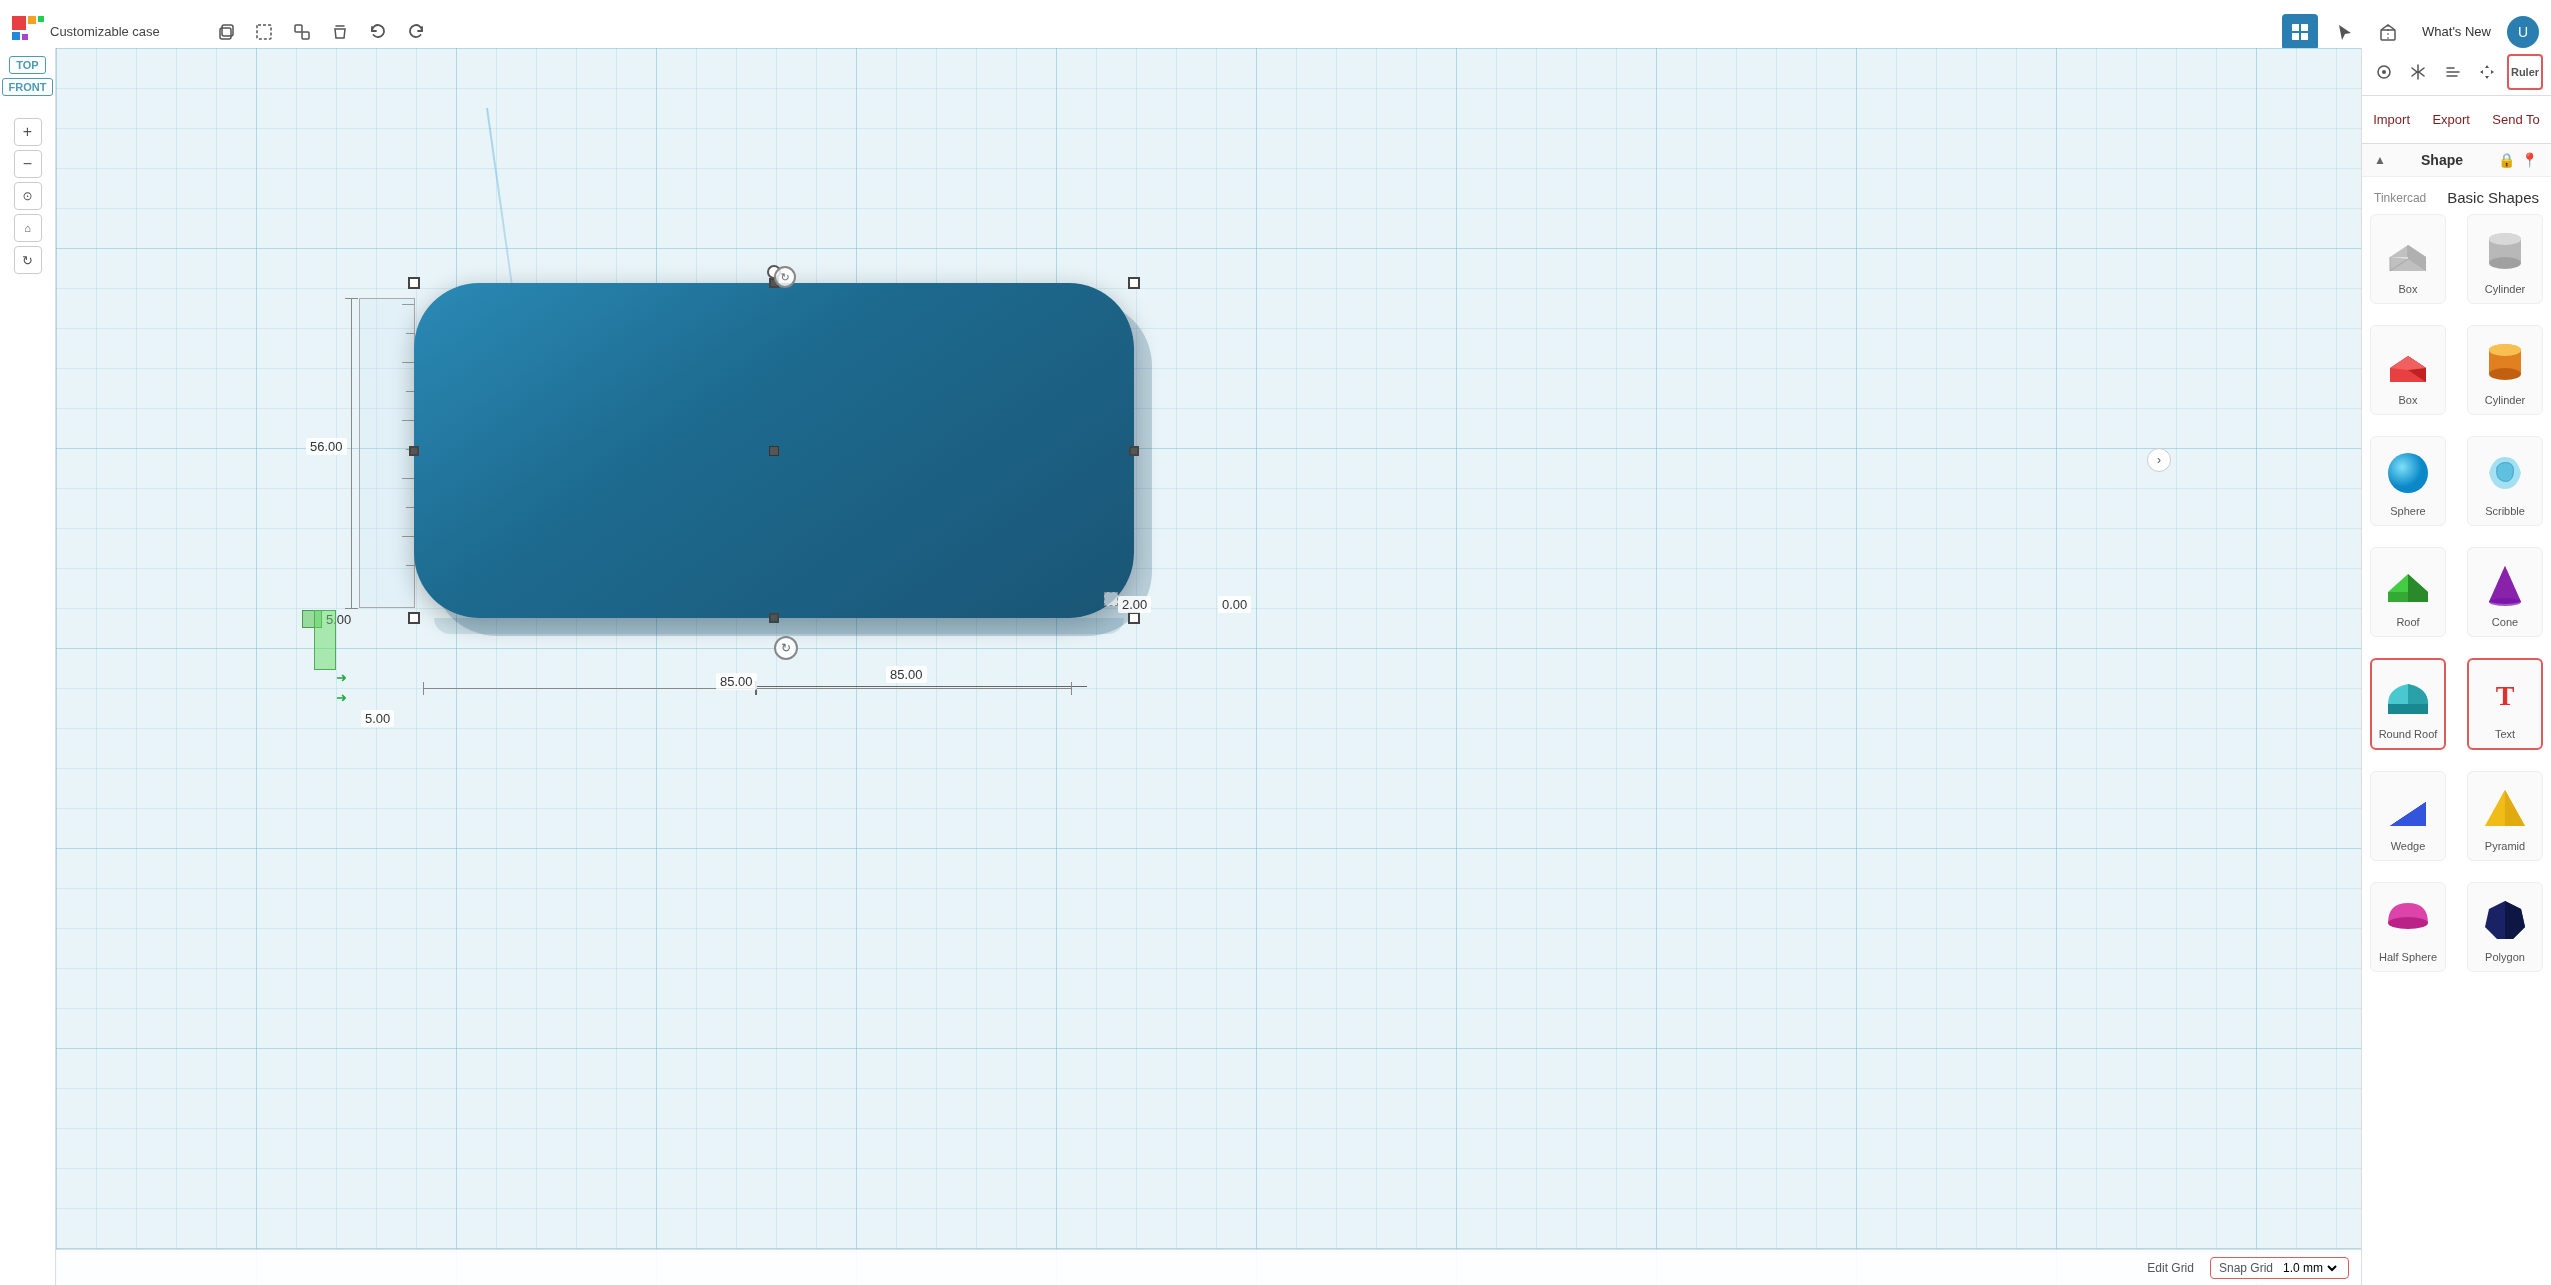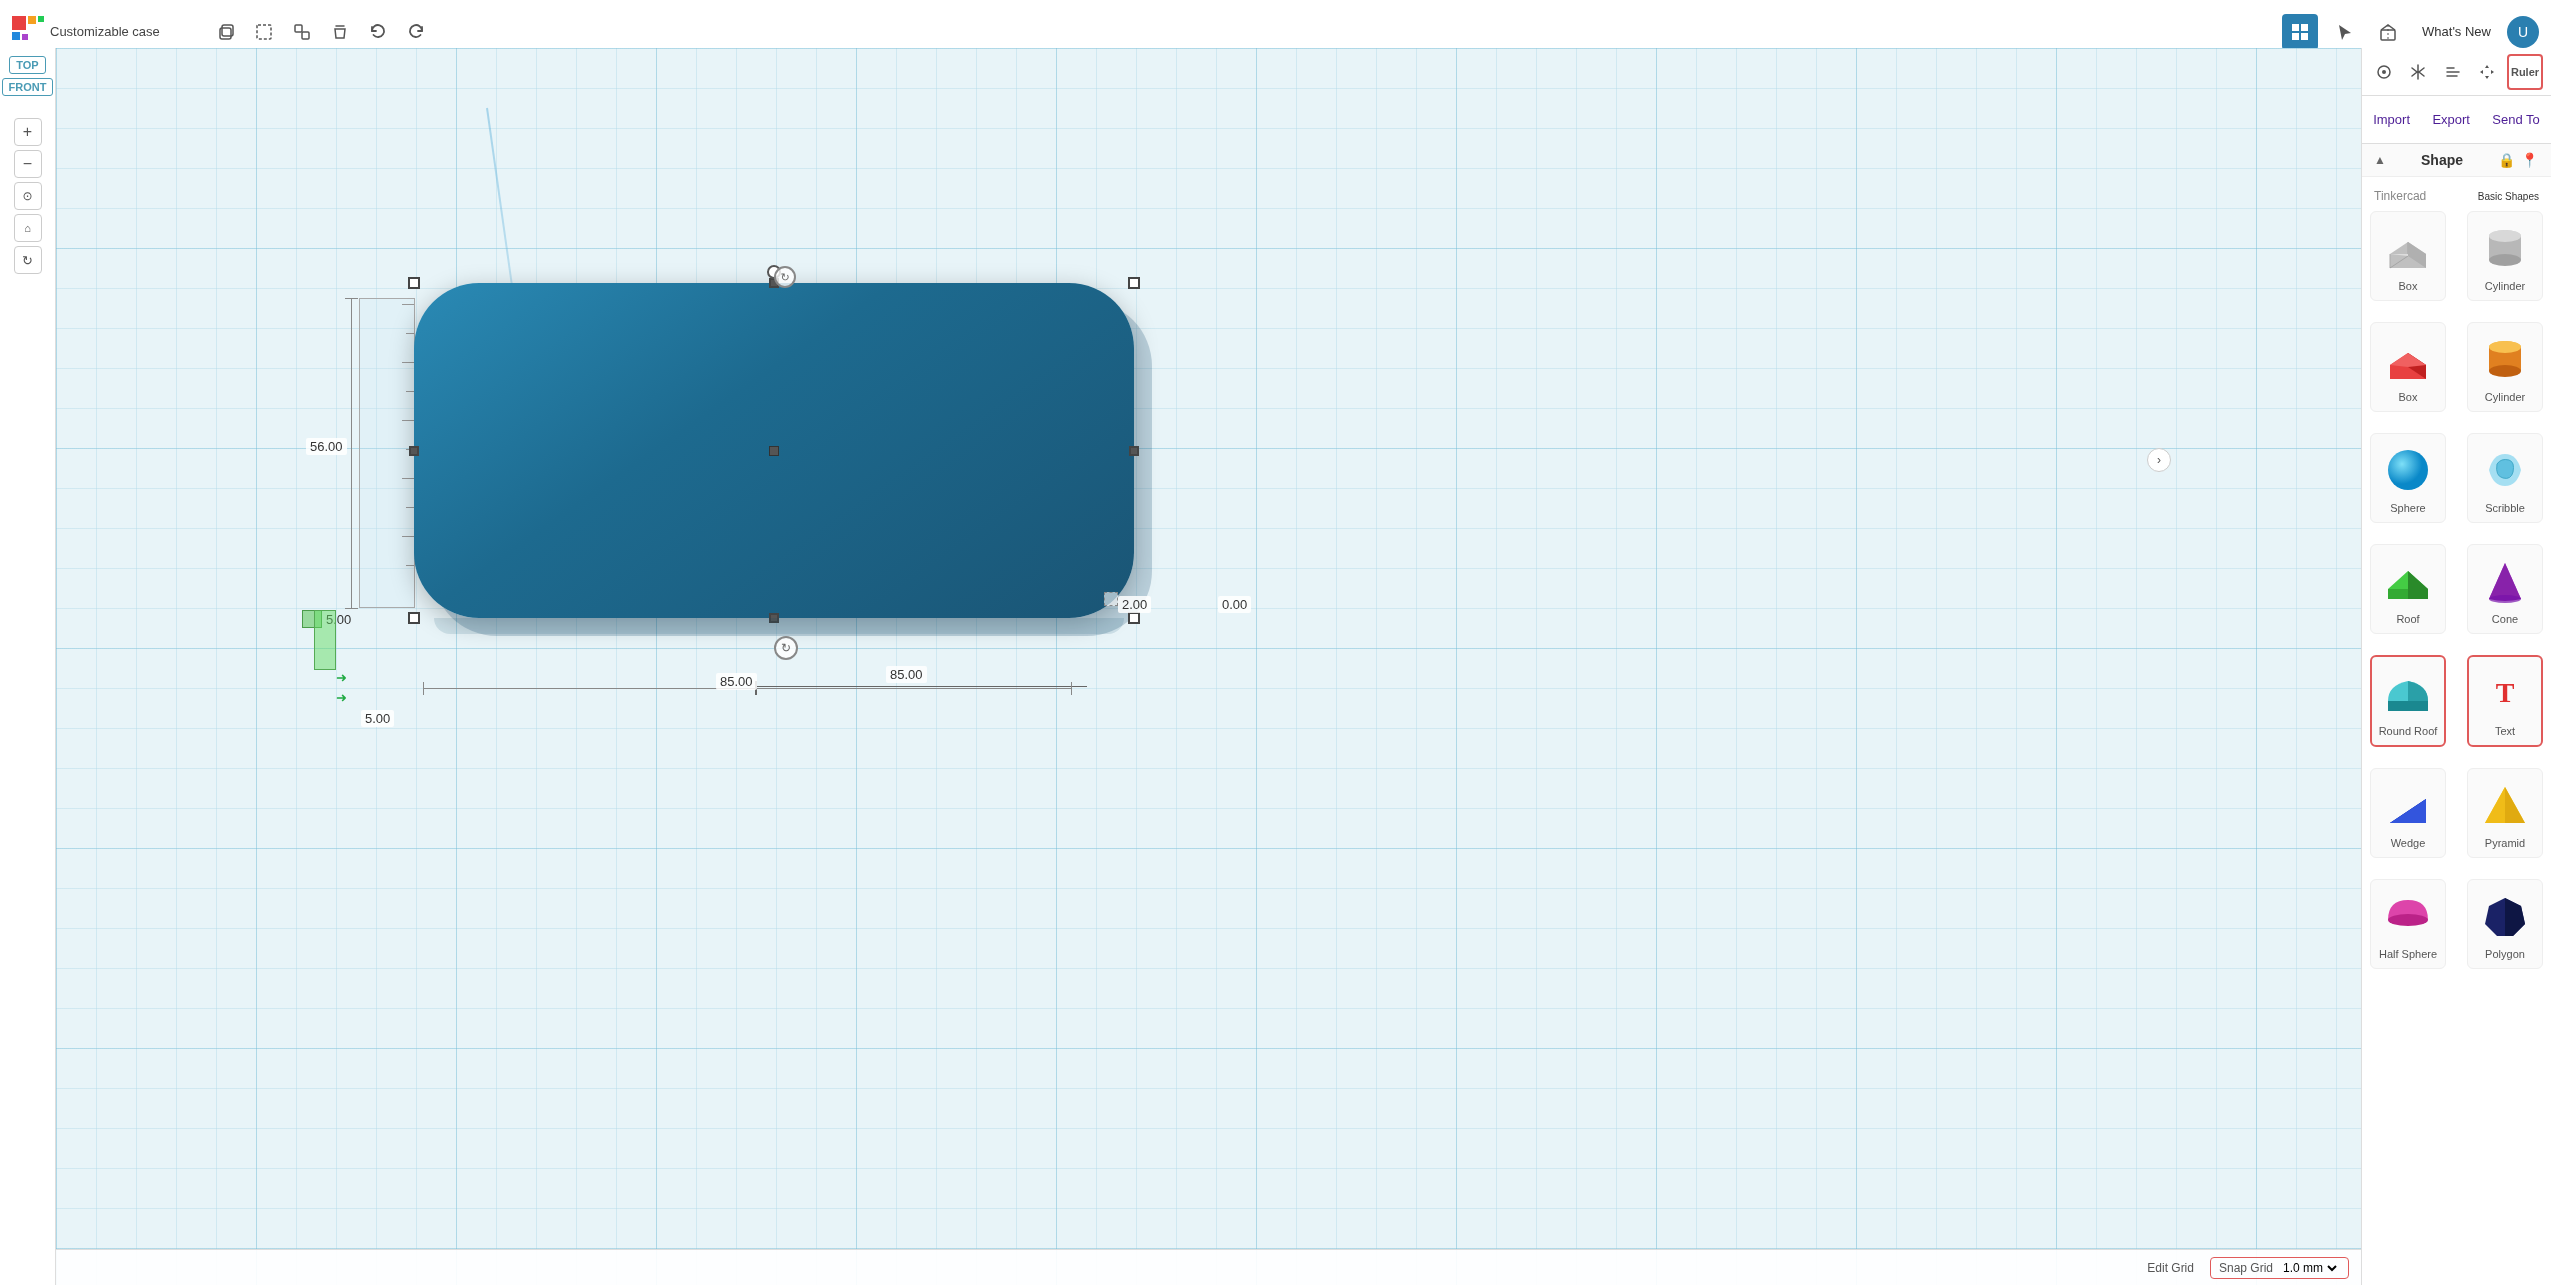--- a/index.html
+++ b/index.html
@@ -65,21 +65,21 @@
     }
     .right-tool-icon { width: 36px; height: 36px; border: none; background: transparent; cursor: pointer; display: flex; align-items: center; justify-content: center; border-radius: 4px; font-size: 16px; color: #555; }
     .right-tool-icon.active { background: #e8f4f8; font-weight: bold; }
     #ruler-btn { border: 2px solid #e05a5a !important; background: #fff; }
 
     
     #action-bar {
       display: flex; align-items: center; justify-content: space-around;
       height: 48px; border-bottom: 1px solid #ddd; background: #fff;
     }
-    .action-btn { background: none; border: none; cursor: pointer; font-size: 13px; color: #4c1d95; padding: 4px 8px; border-radius: 3px; }
+    .action-btn { background: none; border: none; cursor: pointer; font-size: 13px; color: #7f1d1d; padding: 4px 8px; border-radius: 3px; }
 
     
     #shape-panel { flex: 1; overflow-y: auto; }
     #shape-header {
       display: flex; align-items: center; justify-content: space-between;
       padding: 8px 12px; border-bottom: 1px solid #eee; background: #fafafa;
     }
     #shape-header-title { font-size: 14px; font-weight: bold; color: #333; }
 
     
@@ -88,21 +88,21 @@
     }
     .solid-btn { display: flex; flex-direction: column; align-items: center; gap: 4px; cursor: pointer; }
     .solid-circle { width: 40px; height: 40px; border-radius: 50%; background: #2a7fb0; border: 2.5px solid #2a7fb0; }
     .hole-circle { width: 40px; height: 40px; border-radius: 50%; background: linear-gradient(135deg, #ddd 25%, #bbb 75%); border: 2px dashed #888; }
     .solid-label { font-size: 11px; color: #555; }
 
     
     #shapes-library { padding: 8px; }
     #library-header { display: flex; align-items: center; justify-content: space-between; padding: 4px 4px 8px; }
     #library-title { font-size: 12px; color: #888; }
-    #library-dropdown { font-size: 10px; color: #333; background: none; border: none; cursor: pointer; }
+    #library-dropdown { font-size: 15px; color: #333; background: none; border: none; cursor: pointer; }
 
     .shapes-grid { display: grid; grid-template-columns: 1fr 1fr; gap: 21px; }
     .shape-item {
       display: flex; flex-direction: column; align-items: center; gap: 4px;
       padding: 8px 4px; border-radius: 6px; cursor: pointer; background: #fafafa; border: 1px solid #eee;
     }
     .shape-thumb { width: 56px; height: 56px; display: flex; align-items: center; justify-content: center; }
     .shape-name { font-size: 11px; color: #555; text-align: center; }
     .thumb-text-red { font-size: 22px; font-weight: bold; color: #e03030; font-family: serif; line-height: 44px; }
 

